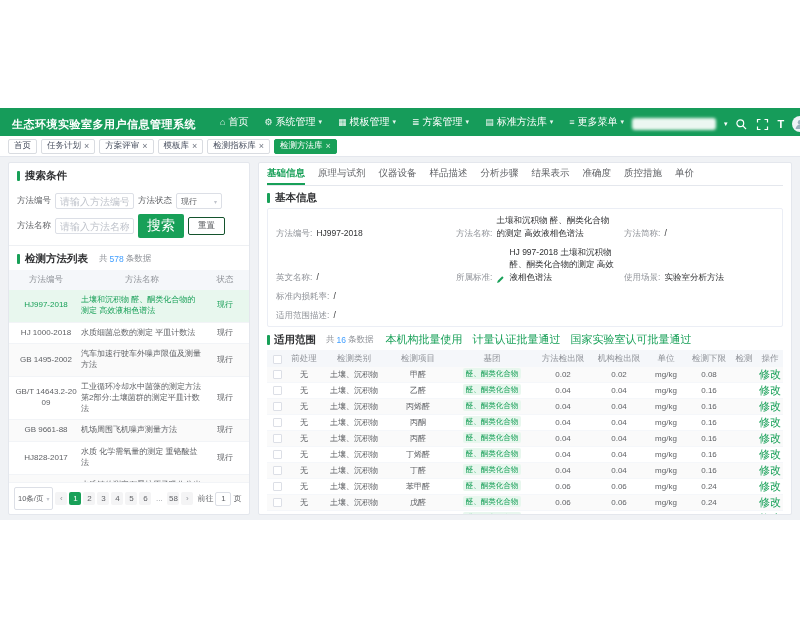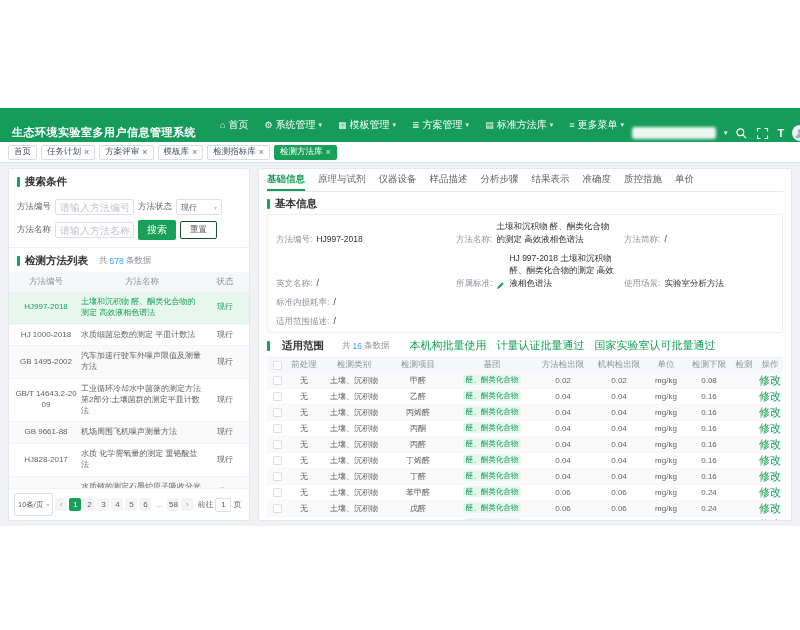--- a/index.html
+++ b/index.html
@@ -2,21 +2,21 @@
 <html><head>
 <meta charset="utf-8">
 <style>
   * { box-sizing: border-box; margin: 0; padding: 0; }
   html,body { width:800px; height:630px; background:#fff; }
   body { font-family:"Liberation Sans","DejaVu Sans",sans-serif; color:#303133; }
   .screen { position:relative; width:800px; height:630px; background:#fff; overflow:hidden; }
   .app { position:absolute; left:0; top:108px; width:800px; }
 
   
-  .nav { height:28px; background:#169c5a; display:flex; align-items:flex-start; padding:17px 12px; color:#fff; }
+  .nav { height:28px; background:#169c5a; display:flex; align-items:flex-end; padding:4px 12px; color:#fff; }
   .brand { font-size:11px; font-weight:bold; letter-spacing:.5px; margin-right:16px; white-space:nowrap; }
   .nav-menu { display:flex; align-items:center; height:100%; }
   .nav-item { display:flex; align-items:center; gap:3px; font-size:10px; padding:0 8px; height:100%; cursor:pointer; white-space:nowrap; }
   .nicon { font-size:9px; line-height:1; opacity:.95; }
   .nav-item .caret { display:none; font-size:7px; opacity:.9; }
   .nav-item .caret.show { display:inline-block; }
   .nav-right { margin-left:auto; display:flex; align-items:center; gap:8px; }
   .redacted { width:84px; height:12px; background:rgba(255,255,255,.92); border-radius:3px; filter:blur(1.5px); }
   .nav-right .caret { font-size:7px; }
   .nav-ic { width:13px; height:13px; display:inline-block; cursor:pointer; }
@@ -43,21 +43,21 @@
 
   
   .sform { padding:1px 8px 7px; border-bottom:1px solid #eef0f3; }
   .frow { display:flex; align-items:center; gap:4px; margin-top:5px; }
   .frow label { font-size:8.5px; color:#606266; white-space:nowrap; }
   .tin { width:79px; height:16px; border:1px solid #dcdfe6; border-radius:2px; font-size:10px; padding:0 4px; color:#606266; outline:none; font-family:inherit; }
   .tin::placeholder { color:#c0c4cc; }
   .select { display:inline-flex; align-items:center; justify-content:space-between; gap:3px; border:1px solid #dcdfe6; border-radius:2px; height:16px; padding:0 4px; font-size:8px; color:#606266; cursor:pointer; background:#fff; white-space:nowrap; }
   .select .caret { font-size:6px; color:#c0c4cc; }
   .sel-status { width:46px; }
-  .btn-green { background:#18a058; color:#fff; border:none; border-radius:2px; font-size:10px; padding:3px 9px; cursor:pointer; font-family:inherit; }
+  .btn-green { background:#18a058; color:#fff; border:none; border-radius:2px; font-size:14px; padding:3px 9px; cursor:pointer; font-family:inherit; }
   .btn-plain { background:#fff; color:#606266; border:1px solid #14532d; border-radius:2px; font-size:8.5px; padding:2px 9px; cursor:pointer; font-family:inherit; }
 
   
   .mhead { display:grid; grid-template-columns:62px 1fr 36px; background:#f5f7fa; color:#909399; font-size:8.5px; padding:4px 6px; gap:4px; }
   .mhead span { text-align:center; }
   .mhead span:nth-child(2) { text-align:center; }
   .mrows { flex:1; overflow:hidden; }
   .mrow { display:grid; grid-template-columns:62px 1fr 36px; gap:4px; padding:5px 6px; font-size:8px; color:#606266; border-bottom:1px solid #f2f4f7; align-items:center; cursor:pointer; line-height:1.35; }
   .mrow:nth-child(odd) { background:#fafafa; }
   .mrow.selected { background:#e8f7ee; color:#18a058; }
@@ -83,21 +83,21 @@
   
   .sec-title.tight { padding:5px 0 3px; }
   .info-box { border:1px solid #ebeef5; border-radius:2px; padding:5px 8px; display:grid; grid-template-columns:170px 1fr 150px; gap:6px 10px; }
   .field { display:flex; gap:4px; font-size:8.5px; line-height:1.5; align-items:flex-end; }
   .flabel { color:#909399; white-space:nowrap; flex:none; }
   .fvalue { color:#303133; word-break:break-all; }
   .f6,.f7 { grid-column:1 / -1; }
   .pencil { width:9px; height:9px; flex:none; margin-top:1px; cursor:pointer; }
 
   
-  .scope-head { display:flex; align-items:center; gap:12px; padding:5px 0 3px; font-size:10.5px; font-weight:bold; color:#303133; flex:none; }
+  .scope-head { display:flex; align-items:center; gap:4px; padding:5px 0 3px; font-size:10.5px; font-weight:bold; color:#303133; flex:none; }
   .links { display:inline-flex; gap:10px; margin-left:8px; }
   .glink { color:#18a058; font-size:11px; font-weight:normal; cursor:pointer; text-decoration:none; white-space:nowrap; }
 
   .stable { flex:1; overflow:hidden; }
   .shead, .srow { display:grid; grid-template-columns:20px 34px 66px 62px 86px 56px 56px 38px 48px 22px 30px; align-items:center; }
   .shead { background:#f5f7fa; color:#909399; font-size:8.5px; height:17px; }
   .shead span { text-align:center; overflow:hidden; white-space:nowrap; }
   .srow { height:16px; font-size:8px; color:#606266; border-bottom:1px solid #f5f7fa; }
   .srow > span, .srow > a { text-align:center; overflow:hidden; white-space:nowrap; }
   .srow:nth-child(odd) { background:#fafafa; }

